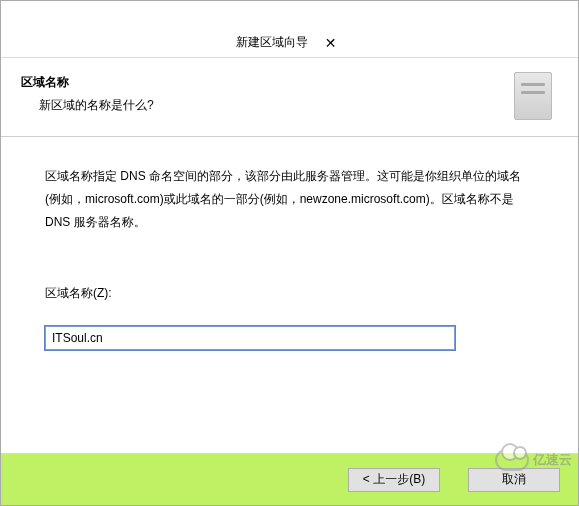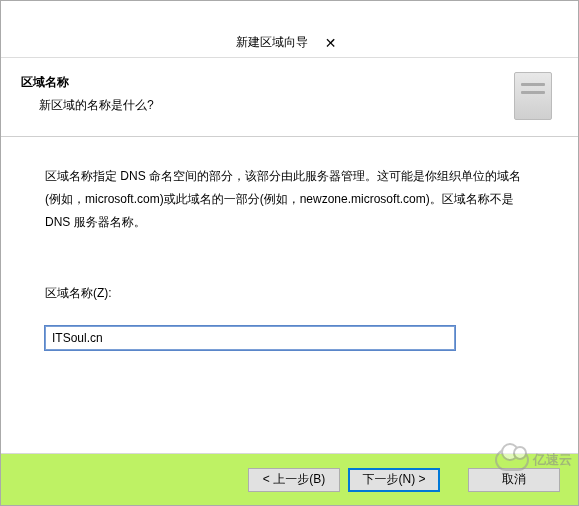--- a/index.html
+++ b/index.html
@@ -171,21 +171,20 @@
 
   <div class="content">
     <p class="desc">区域名称指定 DNS 命名空间的部分，该部分由此服务器管理。这可能是你组织单位的域名(例如，microsoft.com)或此域名的一部分(例如，newzone.microsoft.com)。区域名称不是 DNS 服务器名称。</p>
 
     <label class="field-label">区域名称(Z):</label>
     <input type="text" class="text-input" value="ITSoul.cn" style="">
   </div>
 
   <div class="footer">
     <button class="btn">&lt; 上一步(B)</button>
-    <button class="btn default">下一步(N) &gt;</button>
     <span class="btn-gap"></span>
     <button class="btn">取消</button>
   </div>
 
   <div class="watermark">
     <div class="wm-cloud"></div>
     <span class="wm-text">亿速云</span>
   </div>
 
 </div>

